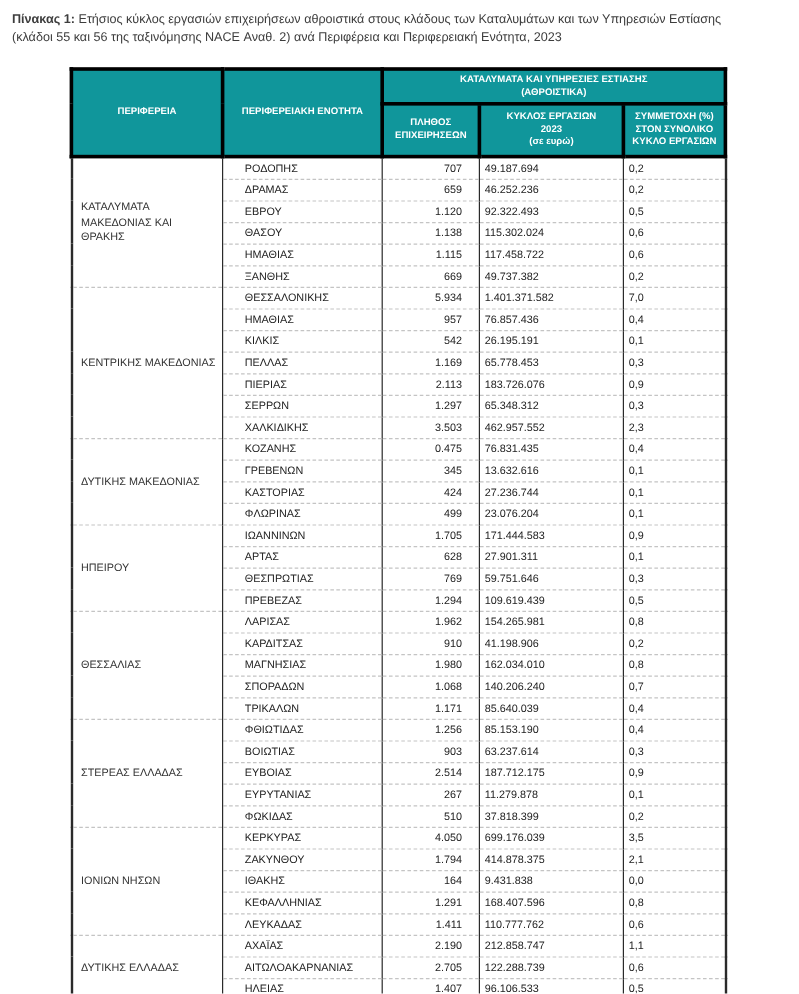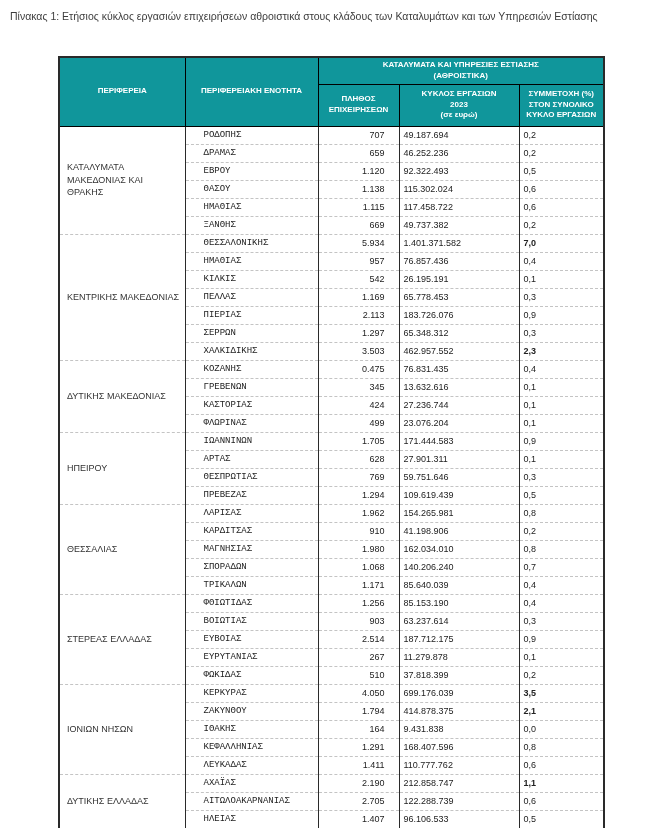--- a/index.html
+++ b/index.html
@@ -5,53 +5,54 @@
   html,body{margin:0;padding:0;}
   body{
     width:666px;height:828px;background:#ffffff;position:relative;overflow:hidden;
     font-family:"Liberation Sans","DejaVu Sans",sans-serif;
     -webkit-font-smoothing:antialiased;
   }
   .title{
     position:absolute;left:10px;top:9px;width:648px;
     font-size:10.5px;line-height:15px;color:#3d3d3d;margin:0;
   }
-  .title .bold{font-weight:normal;}
+  .title .bold{font-weight:bold;}
   table.data{
     position:absolute;left:58px;top:56px;width:545px;
     border-collapse:collapse;table-layout:fixed;
     border:2px solid #2a2a2a;
   }
   th{
     background:#10969B;color:#ffffff;font-weight:bold;font-size:8px;
     text-align:center;vertical-align:middle;
-    border:1px solid #000000;
+    border:3px solid #000000;
     padding:2px 3px;white-space:pre-line;line-height:1.35;
   }
   tr.hdr-top th.span-head{height:19px;}
   tr.hdr-sub th{height:37px;}
   td{
     border-left:1px solid #2a2a2a;border-right:1px solid #2a2a2a;
     border-top:1px dashed #c4c4c4;border-bottom:1px dashed #c4c4c4;
     font-size:9px;color:#222222;height:17px;padding:0 4px;
     vertical-align:middle;overflow:hidden;white-space:nowrap;
   }
   td.region{
     white-space:normal;line-height:1.4;padding-left:7px;color:#333333;
   }
-  td.unit{padding-left:18px;font-family:Liberation Mono, monospace;}
+  td.unit{padding-left:18px;}
   td.count{text-align:right;padding-right:14px;margin-left:48px;}
   td.turnover{padding-right:10px;}
   td.share{text-align:left;}
-  td.share.hl{font-weight:bold;}
+  td.share.hl{font-weight:normal;}
 </style>
 </head>
 <body>
 
 <p class="title"><span class="bold">Πίνακας 1:</span><span> Ετήσιος κύκλος εργασιών επιχειρήσεων αθροιστικά στους κλάδους των Καταλυμάτων και των Υπηρεσιών Εστίασης</span><br>
+  <span>(κλάδοι 55 και 56 της ταξινόμησης NACE Αναθ. 2) ανά Περιφέρεια και Περιφερειακή Ενότητα, 2023</span>
 </p>
 
 <table class="data">
   <colgroup>
     <col style="width:126px">
       <col style="width:133px">
       <col style="width:81px">
     <col style="width:120px">
       <col style="width:85px">
   </colgroup>

